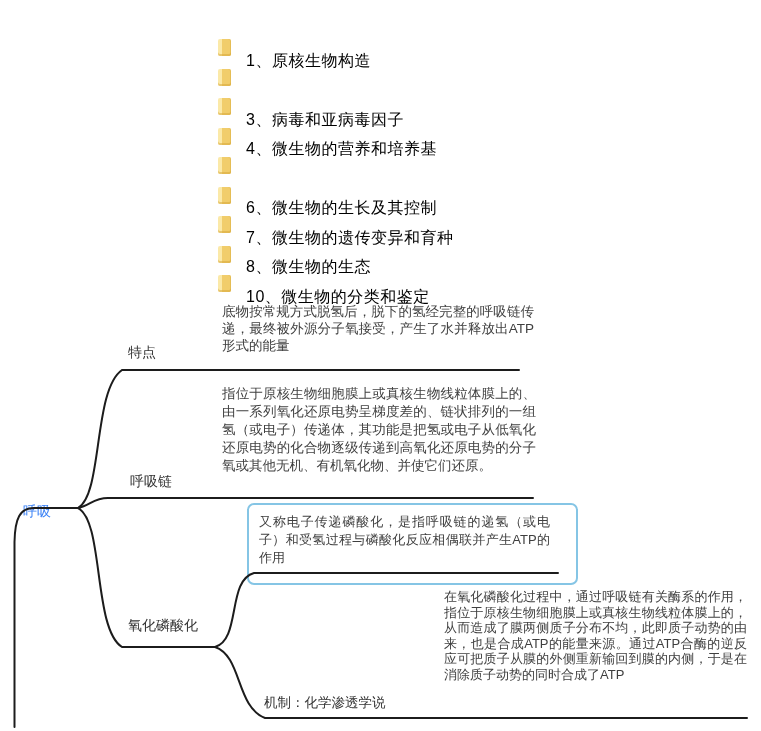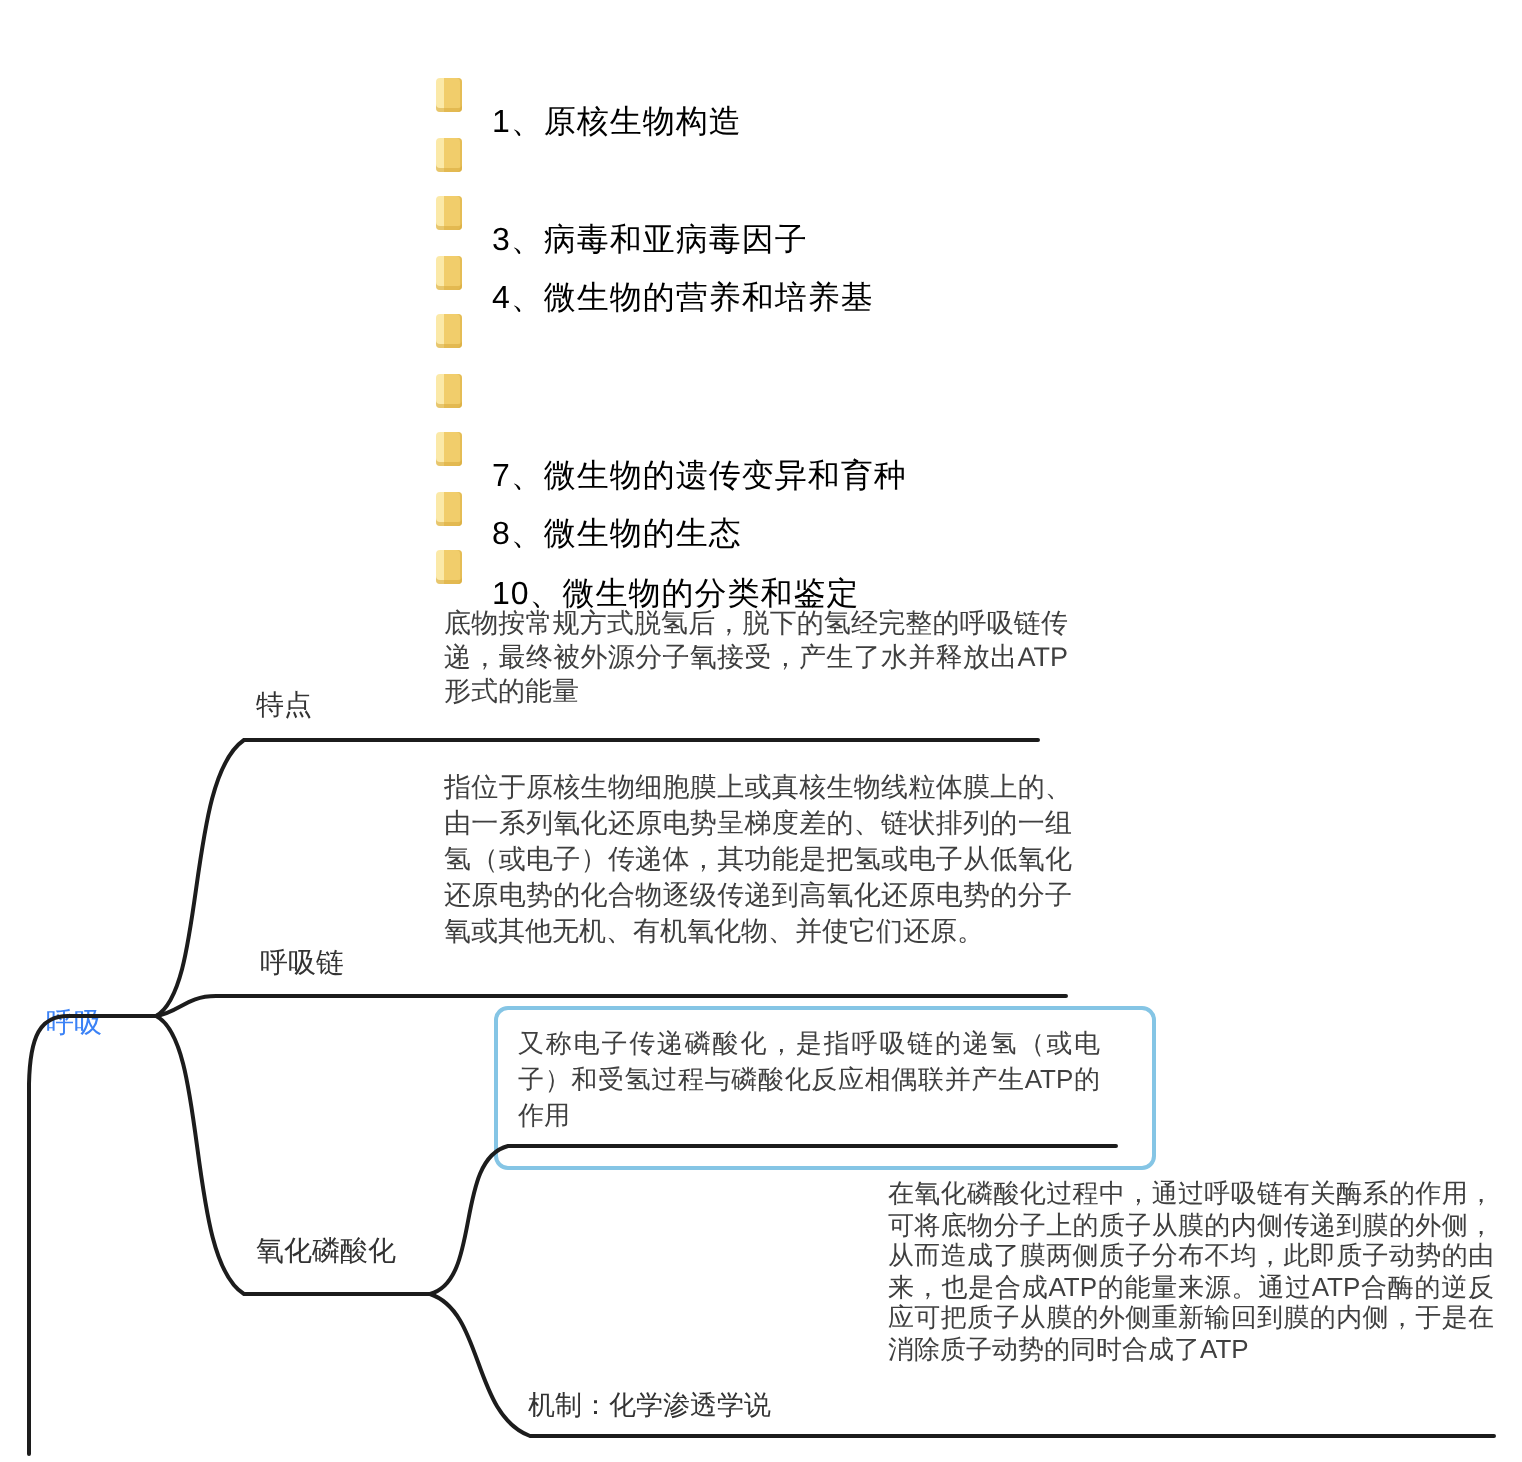--- a/index.html
+++ b/index.html
@@ -50,20 +50,21 @@
   </div>
   <div class="folder-row">
     <span class="folder-ico"></span>
     <span class="folder-label">4、微生物的营养和培养基</span>
   </div>
   <div class="folder-row">
     <span class="folder-ico"></span>
   </div>
   <div class="folder-row">
     <span class="folder-ico"></span>
+    <span class="folder-label">6、微生物的生长及其控制</span>
   </div>
   <div class="folder-row">
     <span class="folder-ico"></span>
     <span class="folder-label">7、微生物的遗传变异和育种</span>
   </div>
   <div class="folder-row">
     <span class="folder-ico"></span>
     <span class="folder-label">8、微生物的生态</span>
   </div>
   <div class="folder-row">
@@ -80,21 +81,21 @@
 <div class="mm-label" style="left:130px;top:473px;">呼吸链</div>
 <div class="mm-text" style="left:222px;top:385px;width:314px;line-height:18px;">指位于原核生物细胞膜上或真核生物线粒体膜上的、由一系列氧化还原电势呈梯度差的、链状排列的一组氢（或电子）传递体，其功能是把氢或电子从低氧化还原电势的化合物逐级传递到高氧化还原电势的分子氧或其他无机、有机氧化物、并使它们还原。</div>
 
 <div class="mm-label" style="left:128px;top:617px;">氧化磷酸化</div>
 
 <div class="hl-box">
   <div class="inner">又称电子传递磷酸化，是指呼吸链的递氢（或电子）和受氢过程与磷酸化反应相偶联并产生ATP的作用</div>
 </div>
 
 <div class="mm-label" style="left:264px;top:694px;font-size:13.5px;">机制：化学渗透学说</div>
-<div class="mm-text" style="left:444px;top:589px;width:303px;font-size:13px;line-height:15.5px;">在氧化磷酸化过程中，通过呼吸链有关酶系的作用，可将底物分子上的质子从膜的内侧传递到膜的外侧，从而造成了膜两侧质子分布不均，此即质子动势的由来，也是合成ATP的能量来源。通过ATP合酶的逆反应可把质子从膜的外侧重新输回到膜的内侧，于是在消除质子动势的同时合成了ATP</div>
+<div class="mm-text" style="left:444px;top:589px;width:303px;font-size:13px;line-height:15.5px;">在氧化磷酸化过程中，通过呼吸链有关酶系的作用，指位于原核生物细胞膜上或真核生物线粒体膜上的，从而造成了膜两侧质子分布不均，此即质子动势的由来，也是合成ATP的能量来源。通过ATP合酶的逆反应可把质子从膜的外侧重新输回到膜的内侧，于是在消除质子动势的同时合成了ATP</div>
 
 <svg class="connectors" width="761" height="731" viewBox="0 0 761 731">
   <g fill="none" stroke="#1c1c1c" stroke-width="2" stroke-linecap="round">
 
     <path d="M78,508 L34,508 C20,508 15,518 14.5,542 L14.5,727"></path>
 
     <path d="M78,508 C103,494 93,390 122,370 L519,370"></path>
 
     <path d="M78,508 C90,506 93,498 108,498 L533,498"></path>
 

